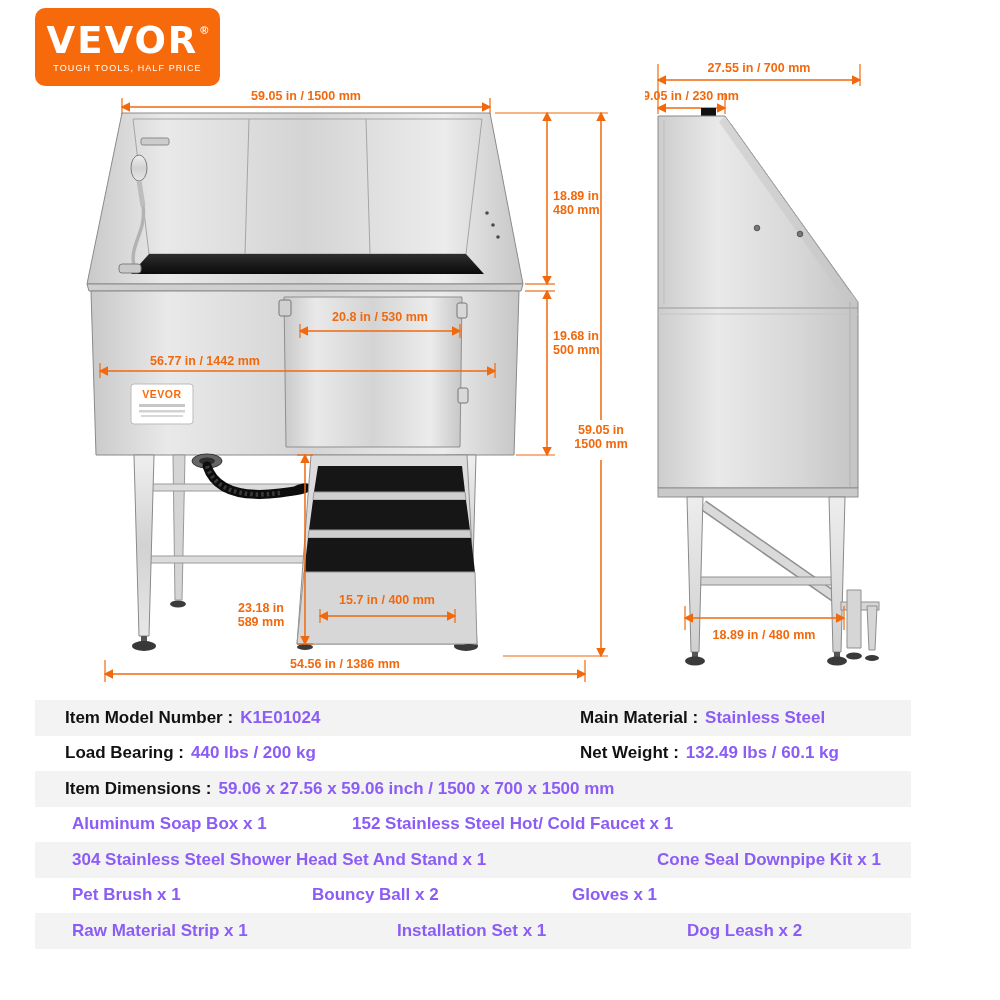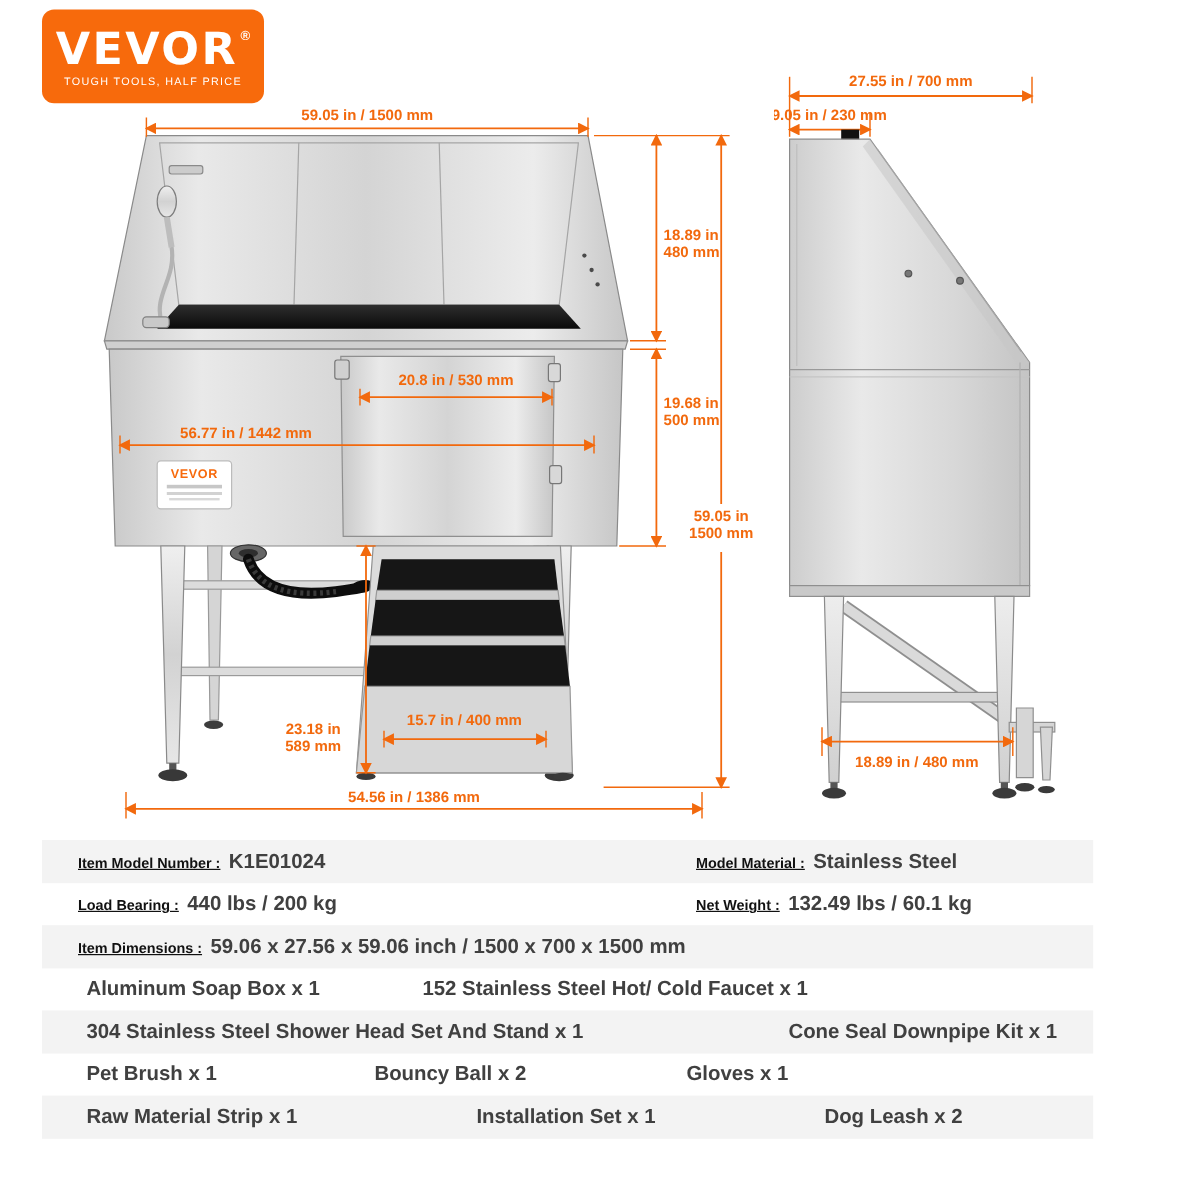--- a/index.html
+++ b/index.html
@@ -24,22 +24,22 @@
   .dimtext{fill:#f2690d;font-family:"Liberation Sans",sans-serif;font-size:12.5px;font-weight:bold;}
   .minilogo{fill:#f76a0c;font-family:"Liberation Sans",sans-serif;font-size:10.5px;font-weight:bold;letter-spacing:0.5px;}
   .steel-edge{stroke:#8a8a8a;stroke-width:1;}
   .seam{stroke:#a5a5a5;stroke-width:1;fill:none;}
 
   
   .spec{position:absolute;left:35px;top:700px;width:930px;}
   .srow{position:relative;height:35.5px;}
   .srow:nth-child(odd){background:#f3f3f3;}
   .cell{position:absolute;top:50%;transform:translateY(-50%);white-space:nowrap;}
-  .lbl{color:#111;font-weight:bold;font-size:12px;text-decoration:underline;}
-  .val{color:#404040;font-weight:bold;font-size:17px;margin-left:7px;}
+  .lbl{color:#111;font-weight:bold;font-size:17px;}
+  .val{color:#8b5cf6;font-weight:bold;font-size:17px;margin-left:7px;}
 </style>
 </head>
 <body>
 
 <div class="canvas">
 
   <div class="logo">
     <div class="logo-row">
       <span class="logo-text">VEVOR</span>
       <span class="logo-reg">®</span>
@@ -280,21 +280,21 @@
     </g>
   </svg>
 
   <div class="spec">
 
     <div class="srow">
       <span class="cell" style="left:30px">
         <span class="lbl">Item Model Number :</span><span class="val">K1E01024</span>
       </span>
       <span class="cell" style="left:545px">
-        <span class="lbl">Model Material :</span><span class="val">Stainless Steel</span>
+        <span class="lbl">Main Material :</span><span class="val">Stainless Steel</span>
       </span>
     </div>
 
     <div class="srow">
       <span class="cell" style="left:30px">
         <span class="lbl">Load Bearing :</span><span class="val">440 lbs / 200 kg</span>
       </span>
       <span class="cell" style="left:545px">
         <span class="lbl">Net Weight :</span><span class="val">132.49 lbs / 60.1 kg</span>
       </span>

